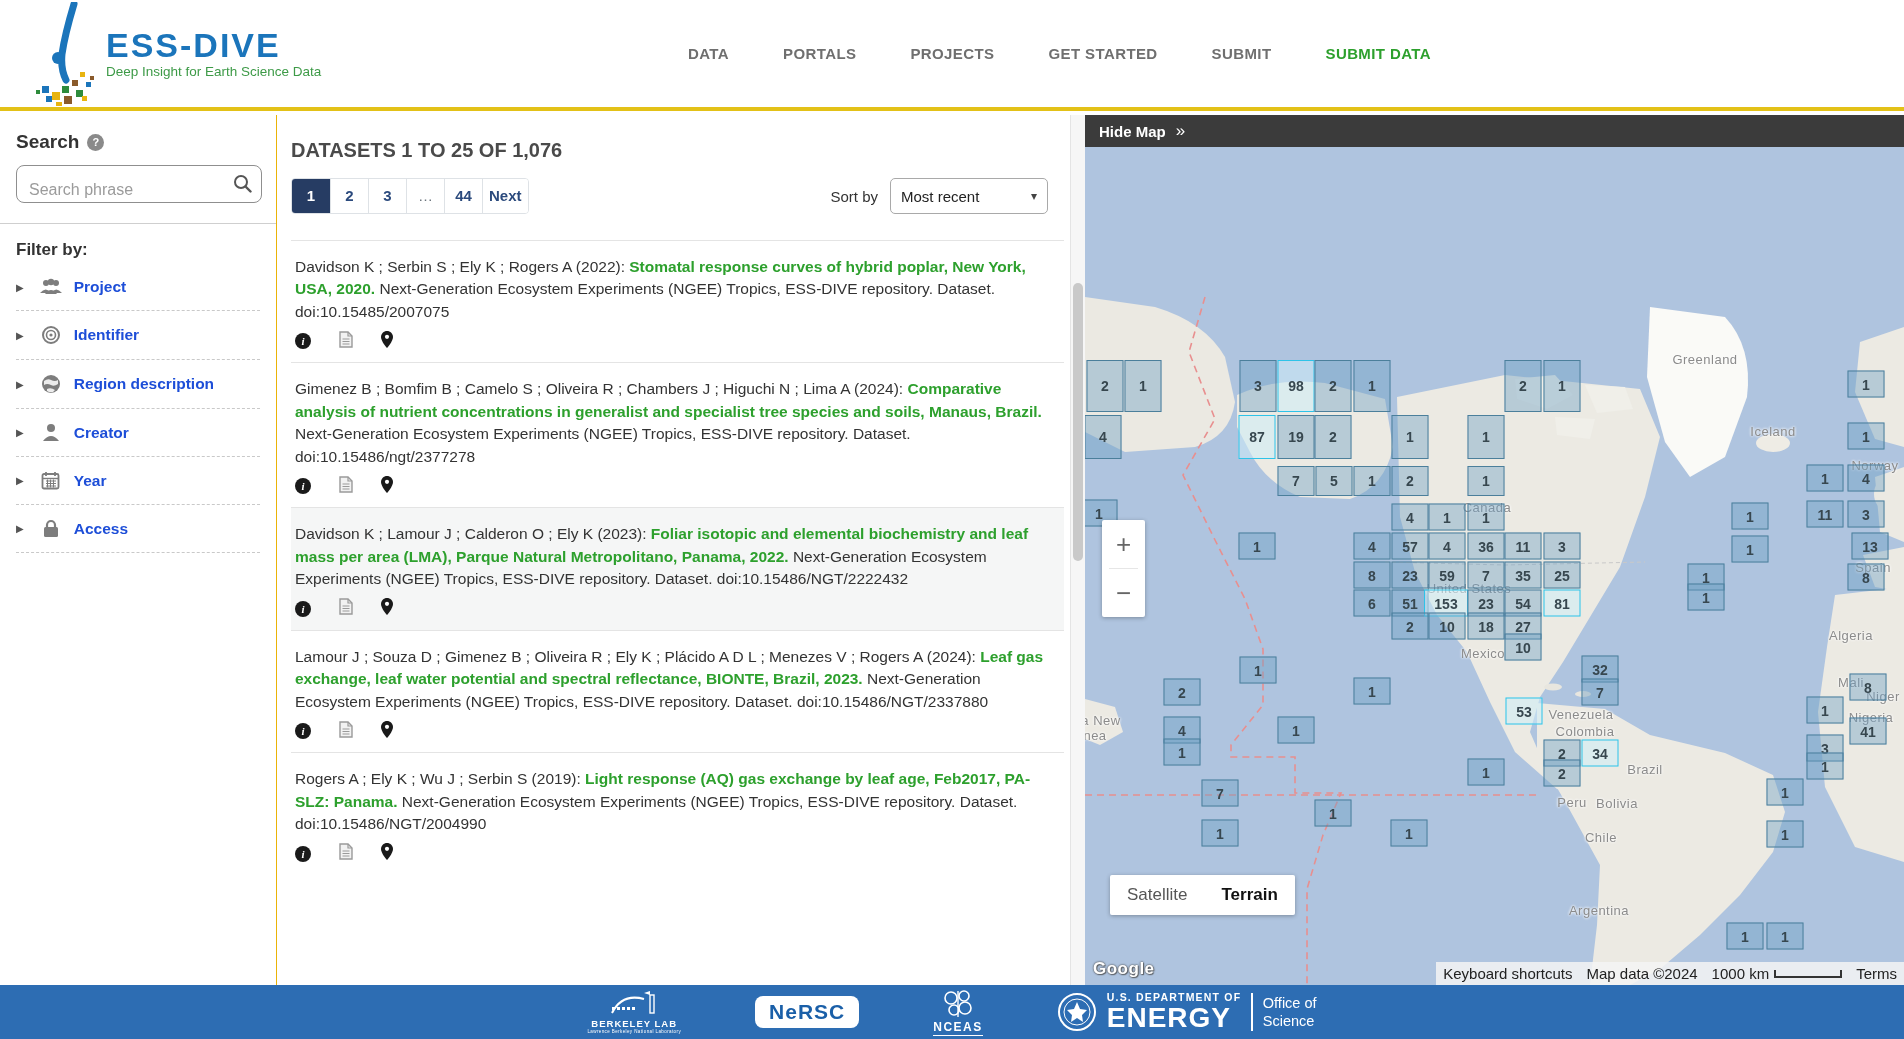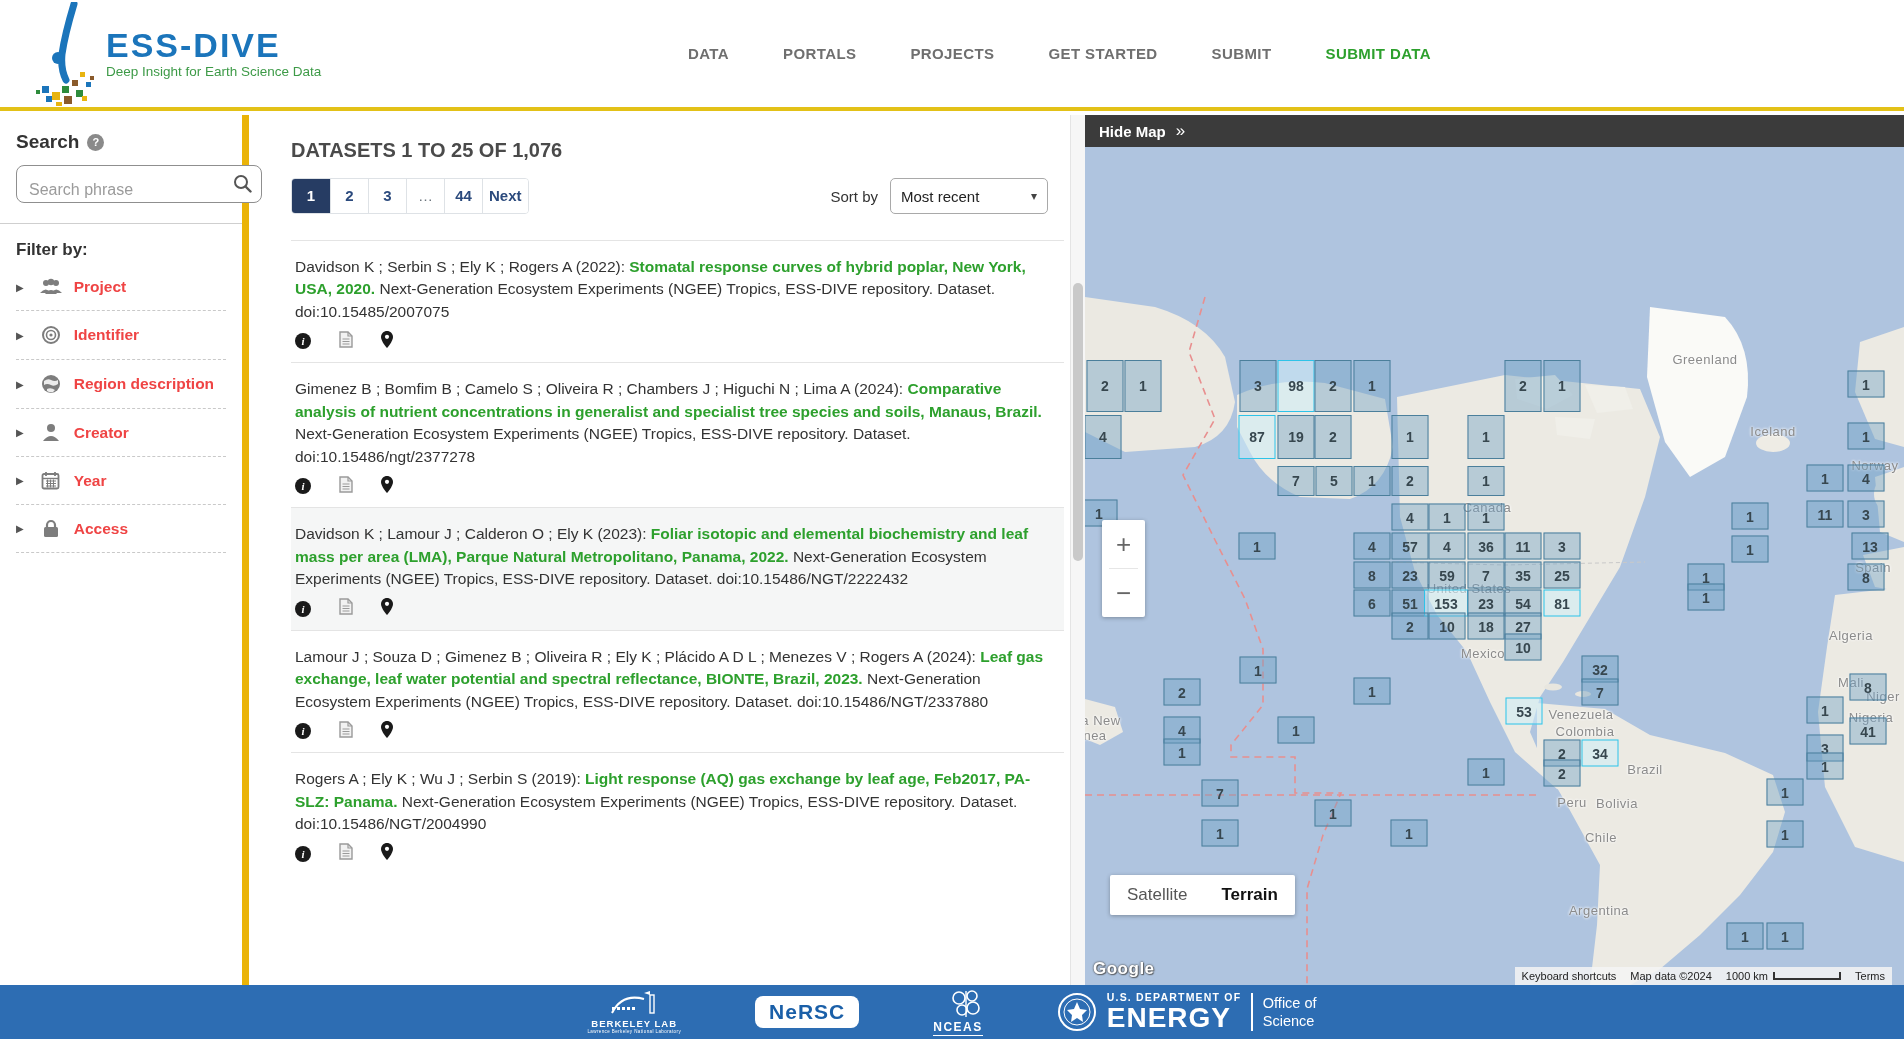--- a/index.html
+++ b/index.html
@@ -17,37 +17,37 @@
   .nav-item.hl{color:var(--green,#2da02d)}
   .orcid-anno{position:absolute;left:1572px;top:13px;width:200px;height:79px;
               border:6px solid var(--orange,#f5a020);box-sizing:border-box;display:flex;
               align-items:center;justify-content:center;background:#fff}
   .orcid-btn{display:flex;align-items:center;gap:9px;padding:9px 16px;border:1px solid #25655e;
              border-radius:5px;background:#fff;cursor:pointer}
   .orcid-btn span.lbl{font-size:16px;color:#25655e}
   .orcid-id{width:26px;height:26px;border-radius:50%;background:var(--orcid,#a6ce39);color:#fff;
             font-size:13px;font-weight:bold;display:flex;align-items:center;justify-content:center;font-style:italic}
   
-  .sidebar{position:absolute;left:0;top:115px;width:249px;bottom:48px;background:#fff;
-           box-sizing:border-box;padding:10px 16px 0 16px;border-right:7px solid #eab308}
+  .sidebar{position:absolute;left:0;top:115px;width:277px;bottom:48px;background:#fff;
+           box-sizing:border-box;padding:10px 16px 0 16px;border-right:1px solid #eab308}
   .search-h{display:flex;align-items:center;gap:8px;margin-top:6px}
   .search-h .t{font-size:19px;font-weight:bold;color:#333}
   .help-ic{width:17px;height:17px;border-radius:50%;background:#8a8a8a;color:#fff;font-size:11px;
            font-weight:bold;display:inline-flex;align-items:center;justify-content:center}
   .search-box{margin-top:12px;position:relative;width:246px}
   .search-box input{width:100%;height:38px;box-sizing:border-box;border:1.5px solid #8f8f8f;
            border-radius:8px;padding:12px 36px 0 12px;font-size:16px;font-family:inherit;color:#333}
   .search-box input::placeholder{color:#9b9b9b}
   .search-ic{position:absolute;right:10px;top:9px}
   .side-div{border:none;border-top:1px solid #cfcfcf;margin:20px -16px 16px -16px}
   .filter-h{font-size:17px;font-weight:bold;margin:6px 0 4px 0}
   .f-item{display:flex;align-items:center;padding:14px 0;border-bottom:1px dashed #c9c9c9;cursor:pointer}
   .f-caret{font-size:10px;color:#555;margin-right:12px}
   .f-ic{width:30px;display:inline-flex;justify-content:center;margin-right:8px}
-  .f-lbl{font-size:15.5px;font-weight:bold;color:#ef4444}
+  .f-lbl{font-size:15.5px;font-weight:bold;color:#1d4ed8}
   
   .content{position:absolute;left:277px;top:115px;width:793px;bottom:54px;background:#fff;
            box-sizing:border-box;padding:0 6px 0 14px;overflow:hidden}
   .res-title{font-size:20px;font-weight:bold;color:#4a4a4a;margin-top:24px}
   .pag-row{display:flex;align-items:center;margin-top:16px;position:relative}
   .pages{display:inline-flex;border:1px solid #dee2e6;border-radius:4px;overflow:hidden}
   .pg{min-width:38px;height:34px;line-height:34px;text-align:center;font-size:15px;font-weight:bold;
       color:#2b4a7d;background:#fff;border-left:1px solid #dee2e6;cursor:pointer;padding:0 6px;box-sizing:border-box}
   .pg:first-child{border-left:none}
   .pg.active{background:#263c63;color:#fff}
@@ -85,32 +85,32 @@
              text-shadow:0 0 3px #fff,0 0 3px #fff;white-space:nowrap;letter-spacing:.5px}
   .zoomctl{position:absolute;left:17px;top:373px;width:43px;height:97px;background:#fff;
            box-shadow:0 1px 4px rgba(0,0,0,.3);border-radius:2px;display:flex;flex-direction:column;z-index:5}
   .zbtn{flex:1;display:flex;align-items:center;justify-content:center;font-size:26px;color:#666;cursor:pointer}
   .zdiv{height:1px;background:#e6e6e6;margin:0 7px}
   .mtype{position:absolute;left:25px;top:728px;display:flex;box-shadow:0 1px 4px rgba(0,0,0,.3);z-index:5;border-radius:2px;overflow:hidden}
   .mtype .mt{background:#fff;padding:0 17px;height:40px;line-height:40px;font-size:17px;color:#565656;cursor:pointer}
   .mtype .mt.sel{font-weight:bold;color:#111}
   .glogo{position:absolute;left:8px;bottom:6px;font-size:17px;font-weight:bold;color:#fff;
          text-shadow:0 0 2px #5f6368,0 0 2px #5f6368,1px 1px 1px #5f6368;letter-spacing:.5px;z-index:5}
-  .attr{position:absolute;right:12px;bottom:0;display:flex;z-index:5;font-size:11px;color:#222}
+  .attr{position:absolute;right:0;bottom:0;display:flex;z-index:5;font-size:15px;color:#222}
   .attr .seg{background:rgba(245,245,245,.85);padding:3px 7px;white-space:nowrap;display:flex;align-items:center;gap:5px}
   .scalebar{display:inline-block;width:64px;height:6px;border-bottom:2px solid #333;
             border-left:2px solid #333;border-right:2px solid #333}
   
   .footer{position:absolute;left:0;bottom:0;width:100%;height:54px;background:var(--blue,#2d6db3);
           display:flex;align-items:center;justify-content:center;gap:74px;z-index:20}
   .blab{display:flex;flex-direction:column;align-items:center;color:#fff}
   .blab .t1{font-size:9.5px;font-weight:bold;letter-spacing:1px;margin-top:1px}
   .blab .t2{font-size:4.5px;letter-spacing:.4px}
   .nersc{background:#fff;border-radius:8px;padding:4px 14px;color:#1a5fa8;font-size:21px;font-weight:bold;letter-spacing:1px}
-  .nceas{display:flex;flex-direction:column;align-items:flex-end;color:#fff}
+  .nceas{display:flex;flex-direction:column;align-items:center;color:#fff}
   .nceas .t{font-size:12px;font-weight:bold;letter-spacing:1.5px;border-bottom:1px solid #fff;padding-bottom:1px;margin-top:1px}
   .doe{display:flex;align-items:center;color:#fff;gap:10px}
   .doe-txt{display:flex;flex-direction:column;line-height:1}
   .doe-top{font-size:10.5px;font-weight:bold;letter-spacing:1.2px}
   .doe-main{font-size:28px;font-weight:bold;letter-spacing:1px;margin-top:2px}
   .doe-sep{width:1.5px;height:38px;background:#fff}
   .doe-office{font-size:14.5px;line-height:1.25}
 </style>
 </head>
 <body>

